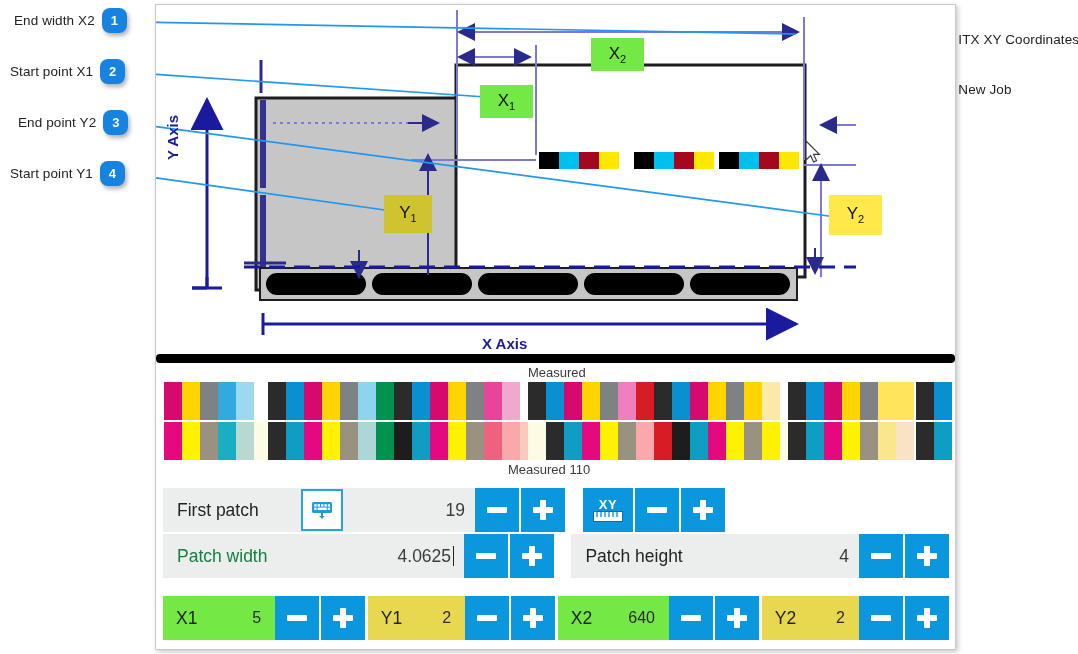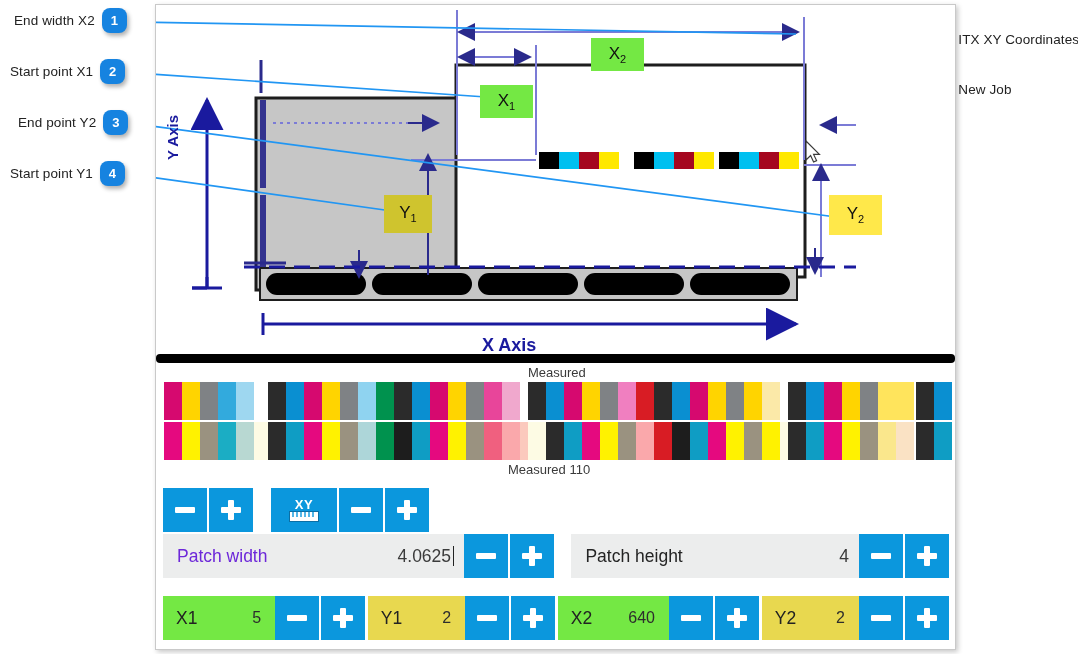--- a/index.html
+++ b/index.html
@@ -37,37 +37,37 @@
   .seg{display:flex;height:38px;}
   .seg .p{height:38px;}
   .strip-caption{position:absolute;font-size:13px;color:#3a3a3a;}
 
   
   #fields{position:absolute;left:7px;top:483px;width:786px;}
   .frow{display:flex;height:44px;margin-bottom:2px;}
   .fcell{display:flex;align-items:center;background:#eceded;height:44px;
          box-sizing:border-box;position:relative;}
   .flabel{font-size:17.5px;color:#242424;padding-left:14px;flex:0 0 auto;}
-  .flabel.active{color:#6d28d9;}
+  .flabel.active{color:#15803d;}
   .fval{margin-left:auto;font-size:17.5px;color:#3b3b3b;padding-right:10px;}
   .fval.cursor::after{content:"";display:inline-block;width:1px;height:20px;
         background:#222;margin-left:2px;vertical-align:-4px;}
   .stepbtn{width:44px;height:44px;background:#0b97dd;display:flex;
            align-items:center;justify-content:center;flex:0 0 auto;}
   .stepbtn .bar{width:20px;height:6px;background:#fff;border-radius:1px;}
   .stepbtn .plus{position:relative;width:20px;height:20px;}
   .stepbtn .plus::before{content:"";position:absolute;left:0;top:7px;width:20px;height:6px;background:#fff;border-radius:1px;}
   .stepbtn .plus::after{content:"";position:absolute;left:7px;top:0;width:6px;height:20px;background:#fff;border-radius:1px;}
   .sep{width:2px;background:#fff;flex:0 0 auto;}
 
   
   .kbd-btn{width:38px;height:38px;border:2px solid #29a3e3;background:#fff;
            display:flex;align-items:center;justify-content:center;margin:0 6px;flex:0 0 auto;}
   
-  .xy-btn{width:66px;height:44px;background:#0b97dd;display:flex;flex-direction:column;
+  .xy-btn{width:50px;height:44px;background:#0b97dd;display:flex;flex-direction:column;
           align-items:center;justify-content:center;flex:0 0 auto;color:#fff;}
   .xy-btn .xytxt{font-size:13px;font-weight:700;line-height:12px;letter-spacing:.5px;}
 
   
   #coordrow{position:absolute;left:7px;top:591px;width:786px;height:44px;display:flex;}
   .ccell{display:flex;align-items:center;height:44px;box-sizing:border-box;}
   .ccell .cl{font-size:17.5px;color:#222;padding-left:13px;}
   .ccell .cv{margin-left:auto;font-size:16px;color:#2d2d2d;padding-right:14px;}
   .cgap{width:3px;}
 </style>
@@ -218,21 +218,21 @@
     </div>
     <div class="tagbox" style="left:228px;top:190px;width:48px;height:38px;background:#cfc42e;">
       <span><span>Y</span><sub>1</sub></span>
     </div>
     <div class="tagbox" style="left:673px;top:190px;width:53px;height:40px;background:#ffe84a;">
       <span><span>Y</span><sub>2</sub></span>
     </div>
 
     <div style="position:absolute;left:8px;top:155px;transform:rotate(-90deg);
                 transform-origin:left top;font-size:15px;font-weight:600;color:#1a1a9e;">Y Axis</div>
-    <div style="position:absolute;left:326px;top:330px;font-size:18px;font-weight:600;color:#1a1a9e;">X Axis</div>
+    <div style="position:absolute;left:326px;top:330px;font-size:15px;font-weight:600;color:#1a1a9e;">X Axis</div>
   </div>
 
   <div id="divider"></div>
 
   <div id="strips">
     <div class="strip-caption" style="left:372px;top:0px;">Measured</div>
     <div class="strip-row" id="strip-expected" style="top: 17px; position: absolute;">
         <div class="seg" style="position: absolute; left: 8px;">
           <div class="p" style="width: 18px; background: rgb(214, 9, 111);"></div>
           <div class="p" style="width: 18px; background: rgb(255, 212, 0);"></div>
@@ -342,20 +342,41 @@
           <div class="p" style="width: 18px; background: rgb(43, 43, 43);"></div>
           <div class="p" style="width: 18px; background: rgb(15, 157, 196);"></div>
         </div>
       </div>
     <div class="strip-caption" style="left:352px;top:97px;">Measured 110</div>
   </div>
 
   <div id="fields">
 
     <div class="frow">
+      <div class="fcell" style="width:312px;">
+        <span class="flabel">First patch</span>
+        <span class="kbd-btn" style="margin-left:42px;">
+          <svg width="22" height="20" viewBox="0 0 22 20">
+            <rect x="1" y="2" width="20" height="11" rx="1.5" fill="#1f9ada"></rect>
+            <g fill="#fff">
+              <rect x="3.2" y="4.2" width="2.4" height="2.4"></rect>
+                <rect x="6.6" y="4.2" width="2.4" height="2.4"></rect>
+              <rect x="10" y="4.2" width="2.4" height="2.4"></rect>
+                <rect x="13.4" y="4.2" width="2.4" height="2.4"></rect>
+              <rect x="16.8" y="4.2" width="2.2" height="2.4"></rect>
+              <rect x="3.2" y="7.6" width="2.4" height="2.4"></rect>
+                <rect x="6.6" y="7.6" width="9.2" height="2.4"></rect>
+              <rect x="16.8" y="7.6" width="2.2" height="2.4"></rect>
+            </g>
+            <rect x="10" y="13" width="2" height="3" fill="#1f9ada"></rect>
+            <path d="M8.2,16 L13.8,16 L11,19 Z" fill="#1f9ada"></path>
+          </svg>
+        </span>
+        <span class="fval">19</span>
+      </div>
       <div class="stepbtn">
           <span class="bar"></span>
         </div>
       <div class="sep"></div>
       <div class="stepbtn">
           <span class="plus"></span>
         </div>
 
       <div style="width:18px;"></div>
 

